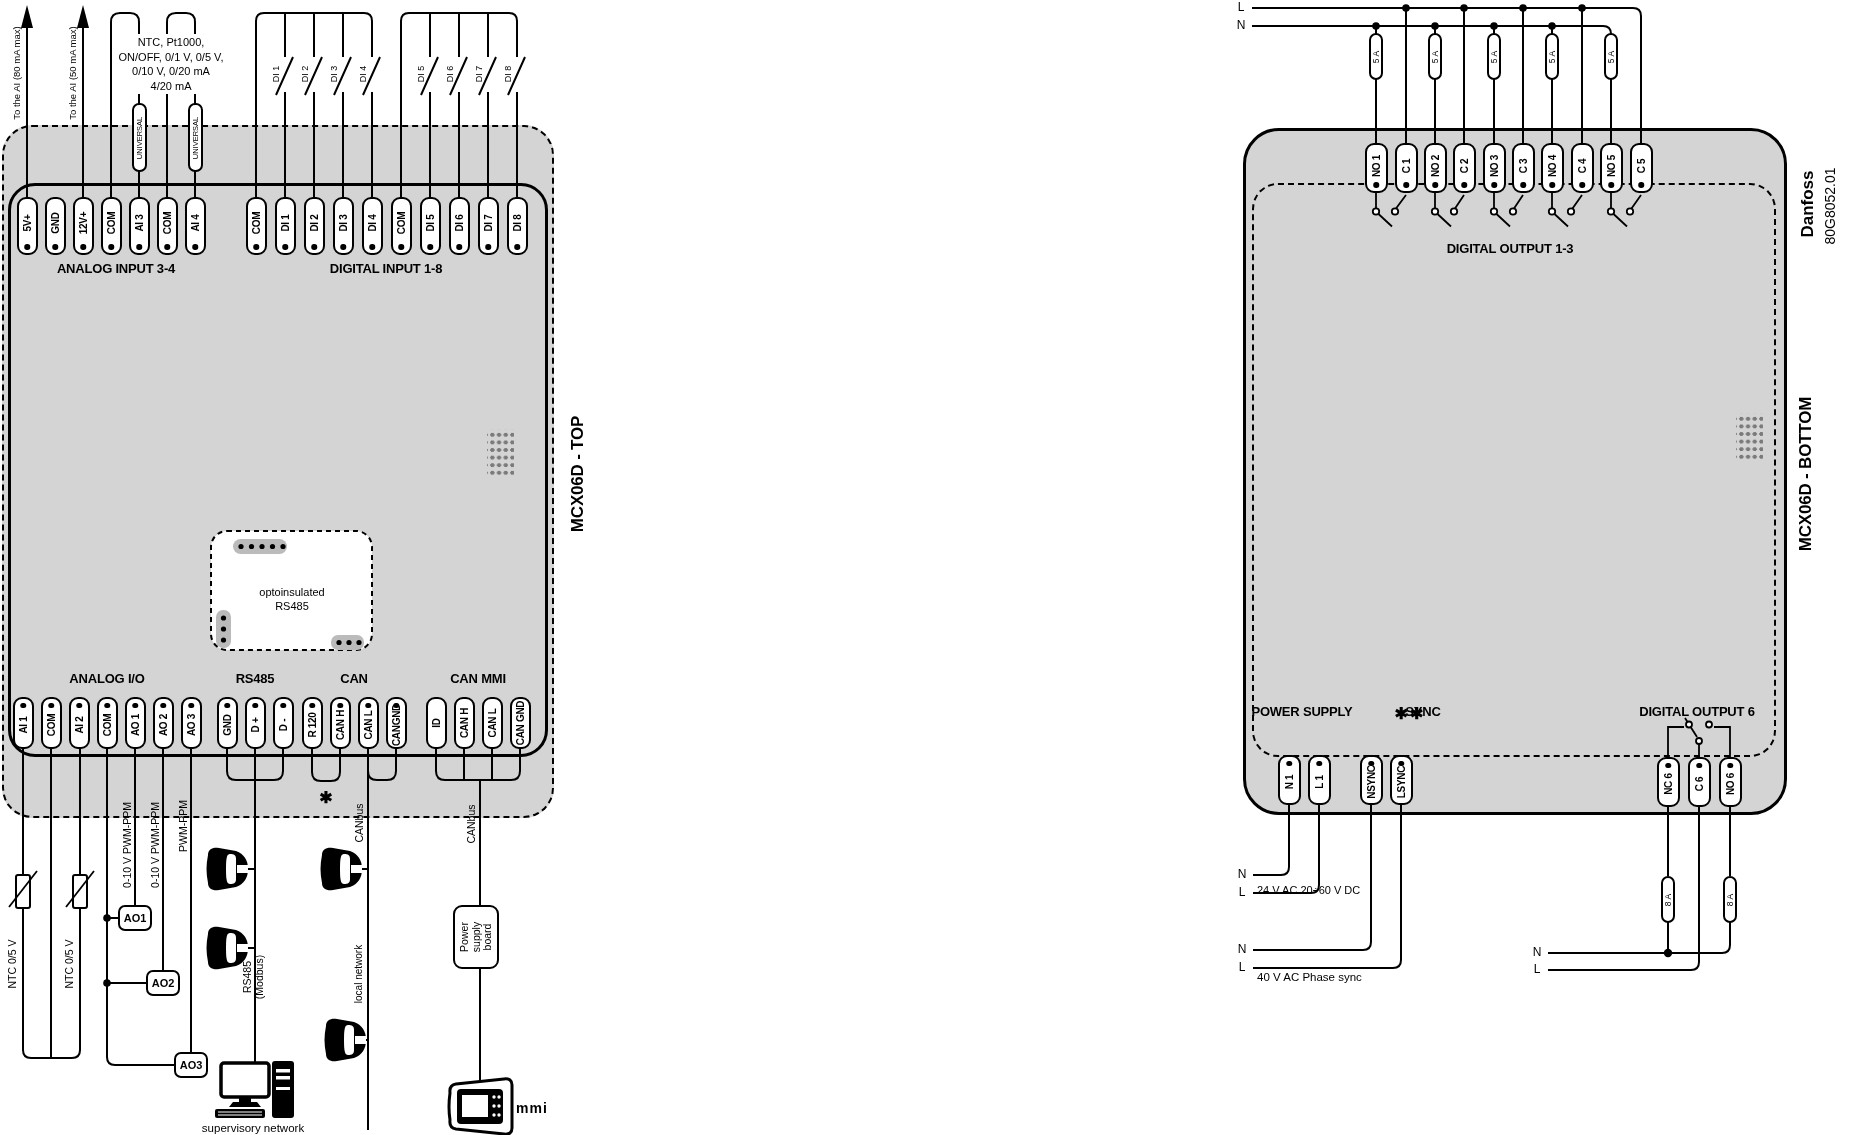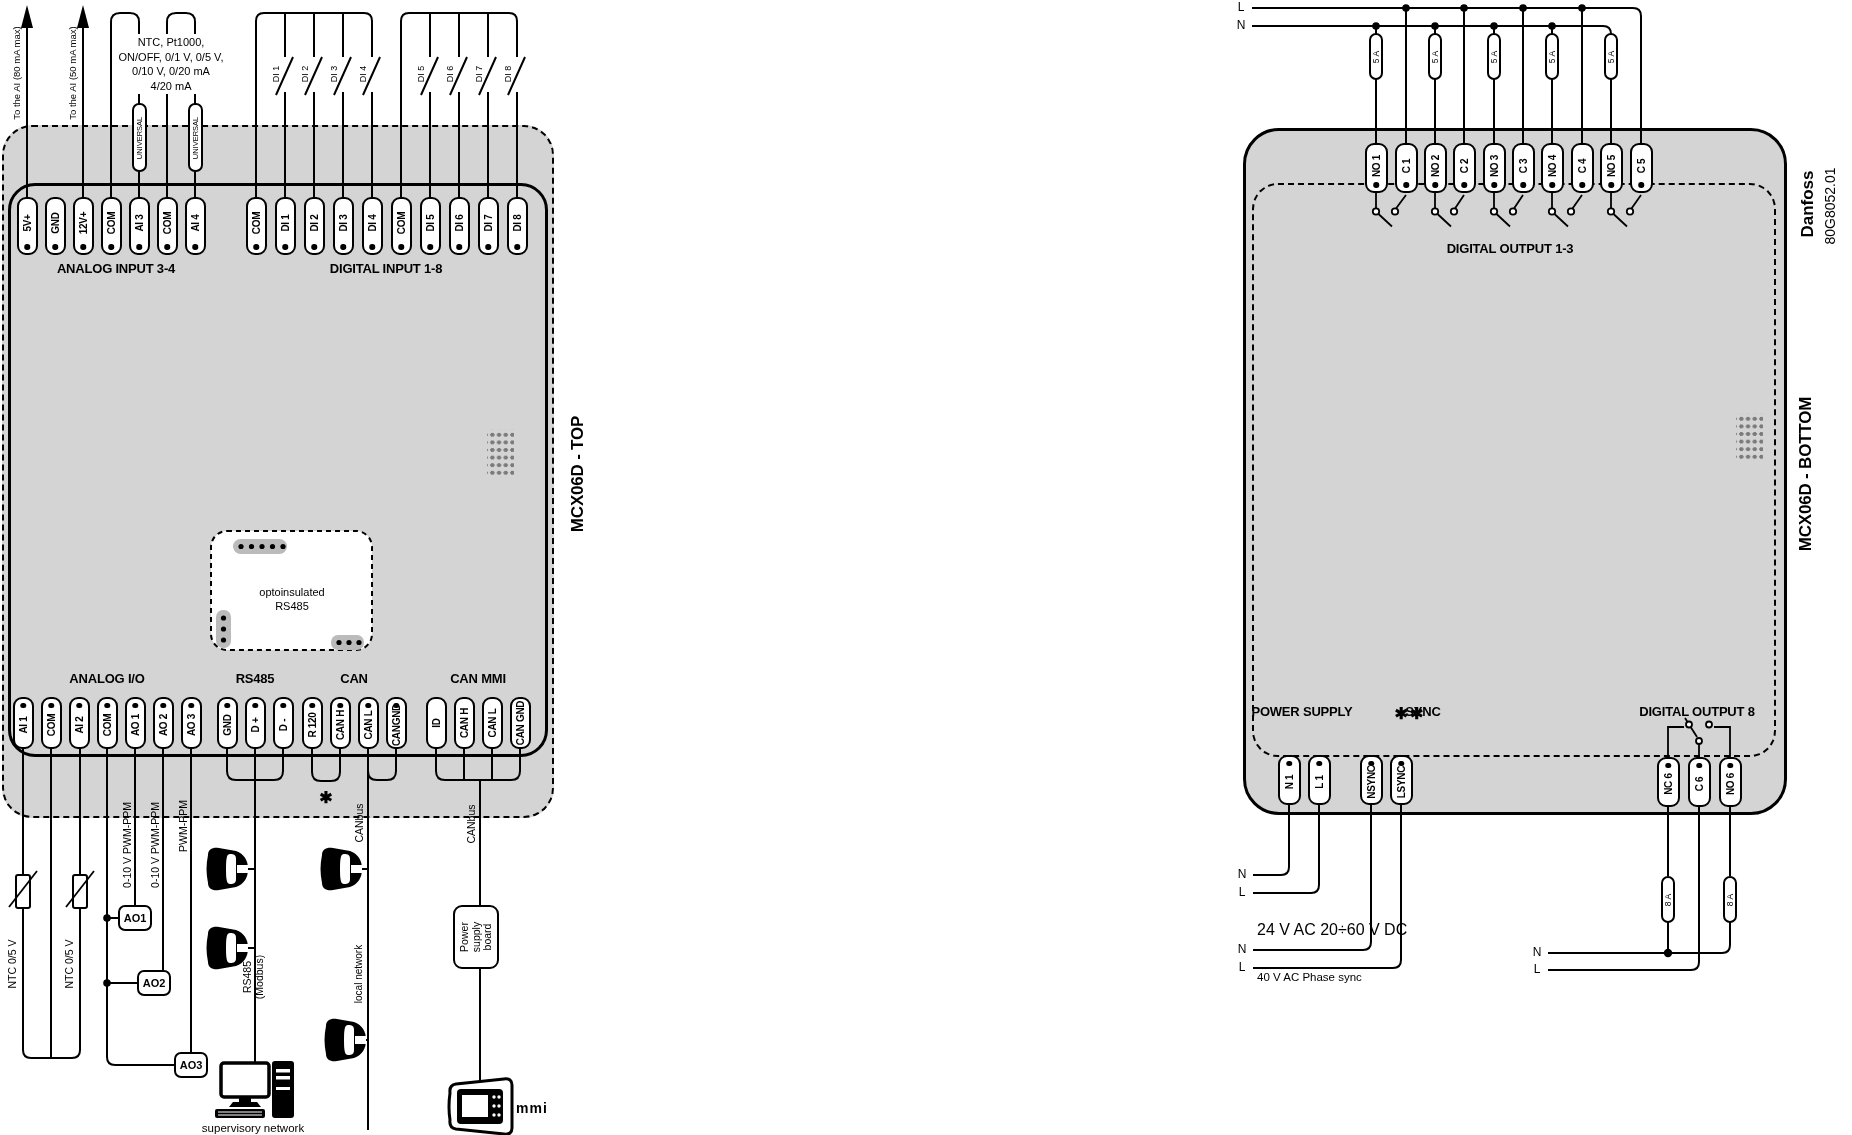--- a/index.html
+++ b/index.html
@@ -477,21 +477,21 @@
 
   <div class="sec" style="left:116px;top:261px">ANALOG INPUT 3-4</div>
   <div class="sec" style="left:386px;top:261px">DIGITAL INPUT 1-8</div>
   <div class="sec" style="left:107px;top:671px">ANALOG I/O</div>
   <div class="sec" style="left:255px;top:671px">RS485</div>
   <div class="sec" style="left:354px;top:671px">CAN</div>
   <div class="sec" style="left:478px;top:671px">CAN MMI</div>
   <div class="sec" style="left:1510px;top:241px">DIGITAL OUTPUT 1-3</div>
   <div class="sec" style="left:1302px;top:704px">POWER SUPPLY</div>
   <div class="sec" style="left:1423px;top:704px">SYNC</div>
-  <div class="sec" style="left:1697px;top:704px">DIGITAL OUTPUT 8</div>
+  <div class="sec" style="left:1697px;top:704px">DIGITAL OUTPUT 6</div>
   <div class="hlab ast" style="left:1410px;top:713px;font-size:16px;letter-spacing:2px">✱✱</div>
   <div class="hlab ast" style="left:326px;top:797px;font-size:16px">✱</div>
 
   <div class="vtext" style="left:16px;top:73px;font-size:9.5px">To the AI (80 mA max)</div>
   <div class="vtext" style="left:72px;top:73px;font-size:9.5px">To the AI (50 mA max)</div>
   <div class="vtext" style="left:276px;top:74px;font-size:9px">DI 1</div>
   <div class="vtext" style="left:305px;top:74px;font-size:9px">DI 2</div>
   <div class="vtext" style="left:334px;top:74px;font-size:9px">DI 3</div>
   <div class="vtext" style="left:363px;top:74px;font-size:9px">DI 4</div>
   <div class="vtext" style="left:421px;top:74px;font-size:9px">DI 5</div>
@@ -505,42 +505,42 @@
   <div class="vtext" style="left:183px;top:826px">PWM-PPM</div>
   <div class="vtext" style="left:359px;top:823px">CANbus</div>
   <div class="vtext" style="left:471px;top:824px">CANbus</div>
   <div class="vtext" style="left:358px;top:974px;font-size:10px">local network</div>
   <div class="vtext" style="left:253px;top:977px;text-align:center;line-height:12px">
     <div>RS485</div>
     <div>(Modbus)</div>
   </div>
 
   <div class="aobox" style="left:118px;top:905px">AO1</div>
-  <div class="aobox" style="left:137px;top:970px">AO2</div>
+  <div class="aobox" style="left:146px;top:970px">AO2</div>
   <div class="aobox" style="left:174px;top:1052px">AO3</div>
   <div class="psb" style="left:453px;top:905px">
     <div class="in">
       <div>Power</div>
       <div>supply</div>
       <div>board</div>
     </div>
   </div>
 
   <div class="hlab" style="left:253px;top:1128px;font-size:11.5px">supervisory network</div>
   <div class="fg" style="left:516px;top:1100px;font-weight:bold;font-size:14px;letter-spacing:1px">mmi</div>
 
   <div class="hlab" style="left:1241px;top:7px">L</div>
   <div class="hlab" style="left:1241px;top:25px">N</div>
   <div class="hlab" style="left:1242px;top:874px">N</div>
   <div class="hlab" style="left:1242px;top:892px">L</div>
   <div class="hlab" style="left:1242px;top:949px">N</div>
   <div class="hlab" style="left:1242px;top:967px">L</div>
   <div class="hlab" style="left:1537px;top:952px">N</div>
   <div class="hlab" style="left:1537px;top:969px">L</div>
-  <div class="fg" style="left:1257px;top:921px;font-size:16px">24 V AC 20÷60 V DC</div>
+  <div class="fg" style="left:1257px;top:884px;font-size:11px">24 V AC 20÷60 V DC</div>
   <div class="fg" style="left:1257px;top:971px;font-size:11.5px">40 V AC Phase sync</div>
 
   <div class="vtext title" style="left:578px;top:474px">MCX06D - TOP</div>
   <div class="vtext title" style="left:1806px;top:474px">MCX06D - BOTTOM</div>
   <div class="vtext" style="left:1808px;top:204px;font-size:17px;font-weight:bold">Danfoss</div>
   <div class="vtext" style="left:1830px;top:206px;font-size:14px">80G8052.01</div>
 
 </div>
 
 </body></html>

